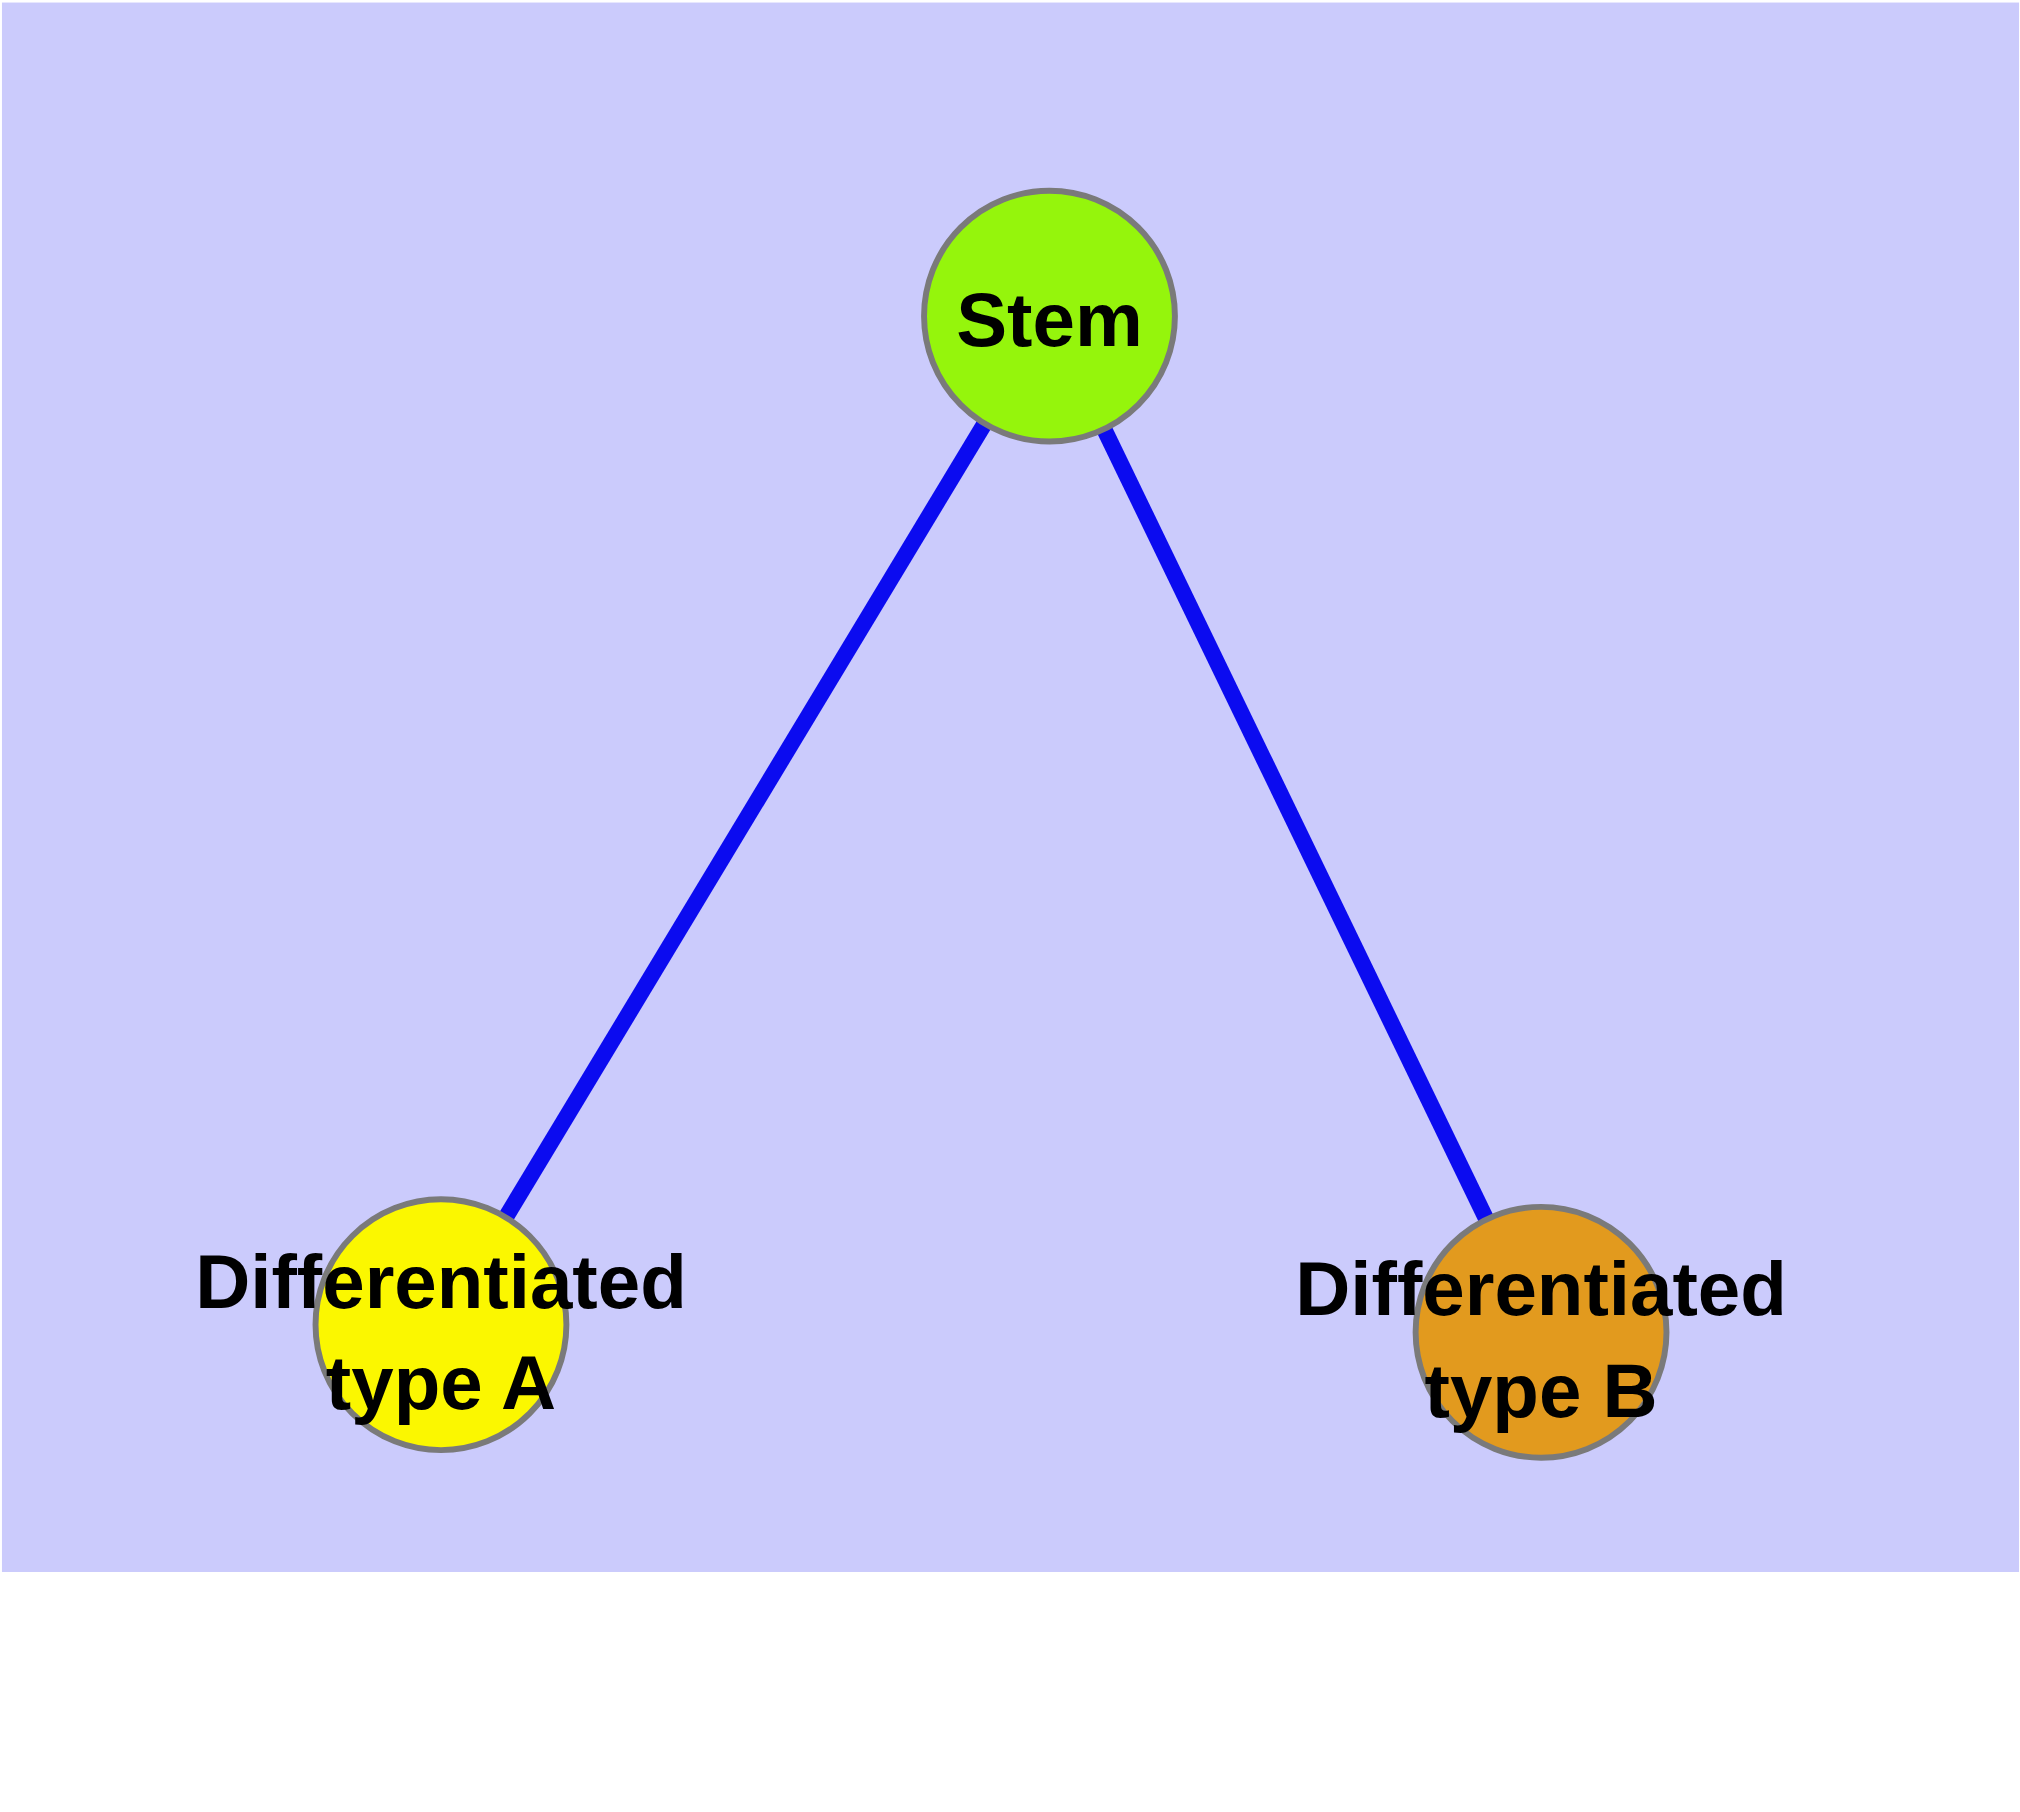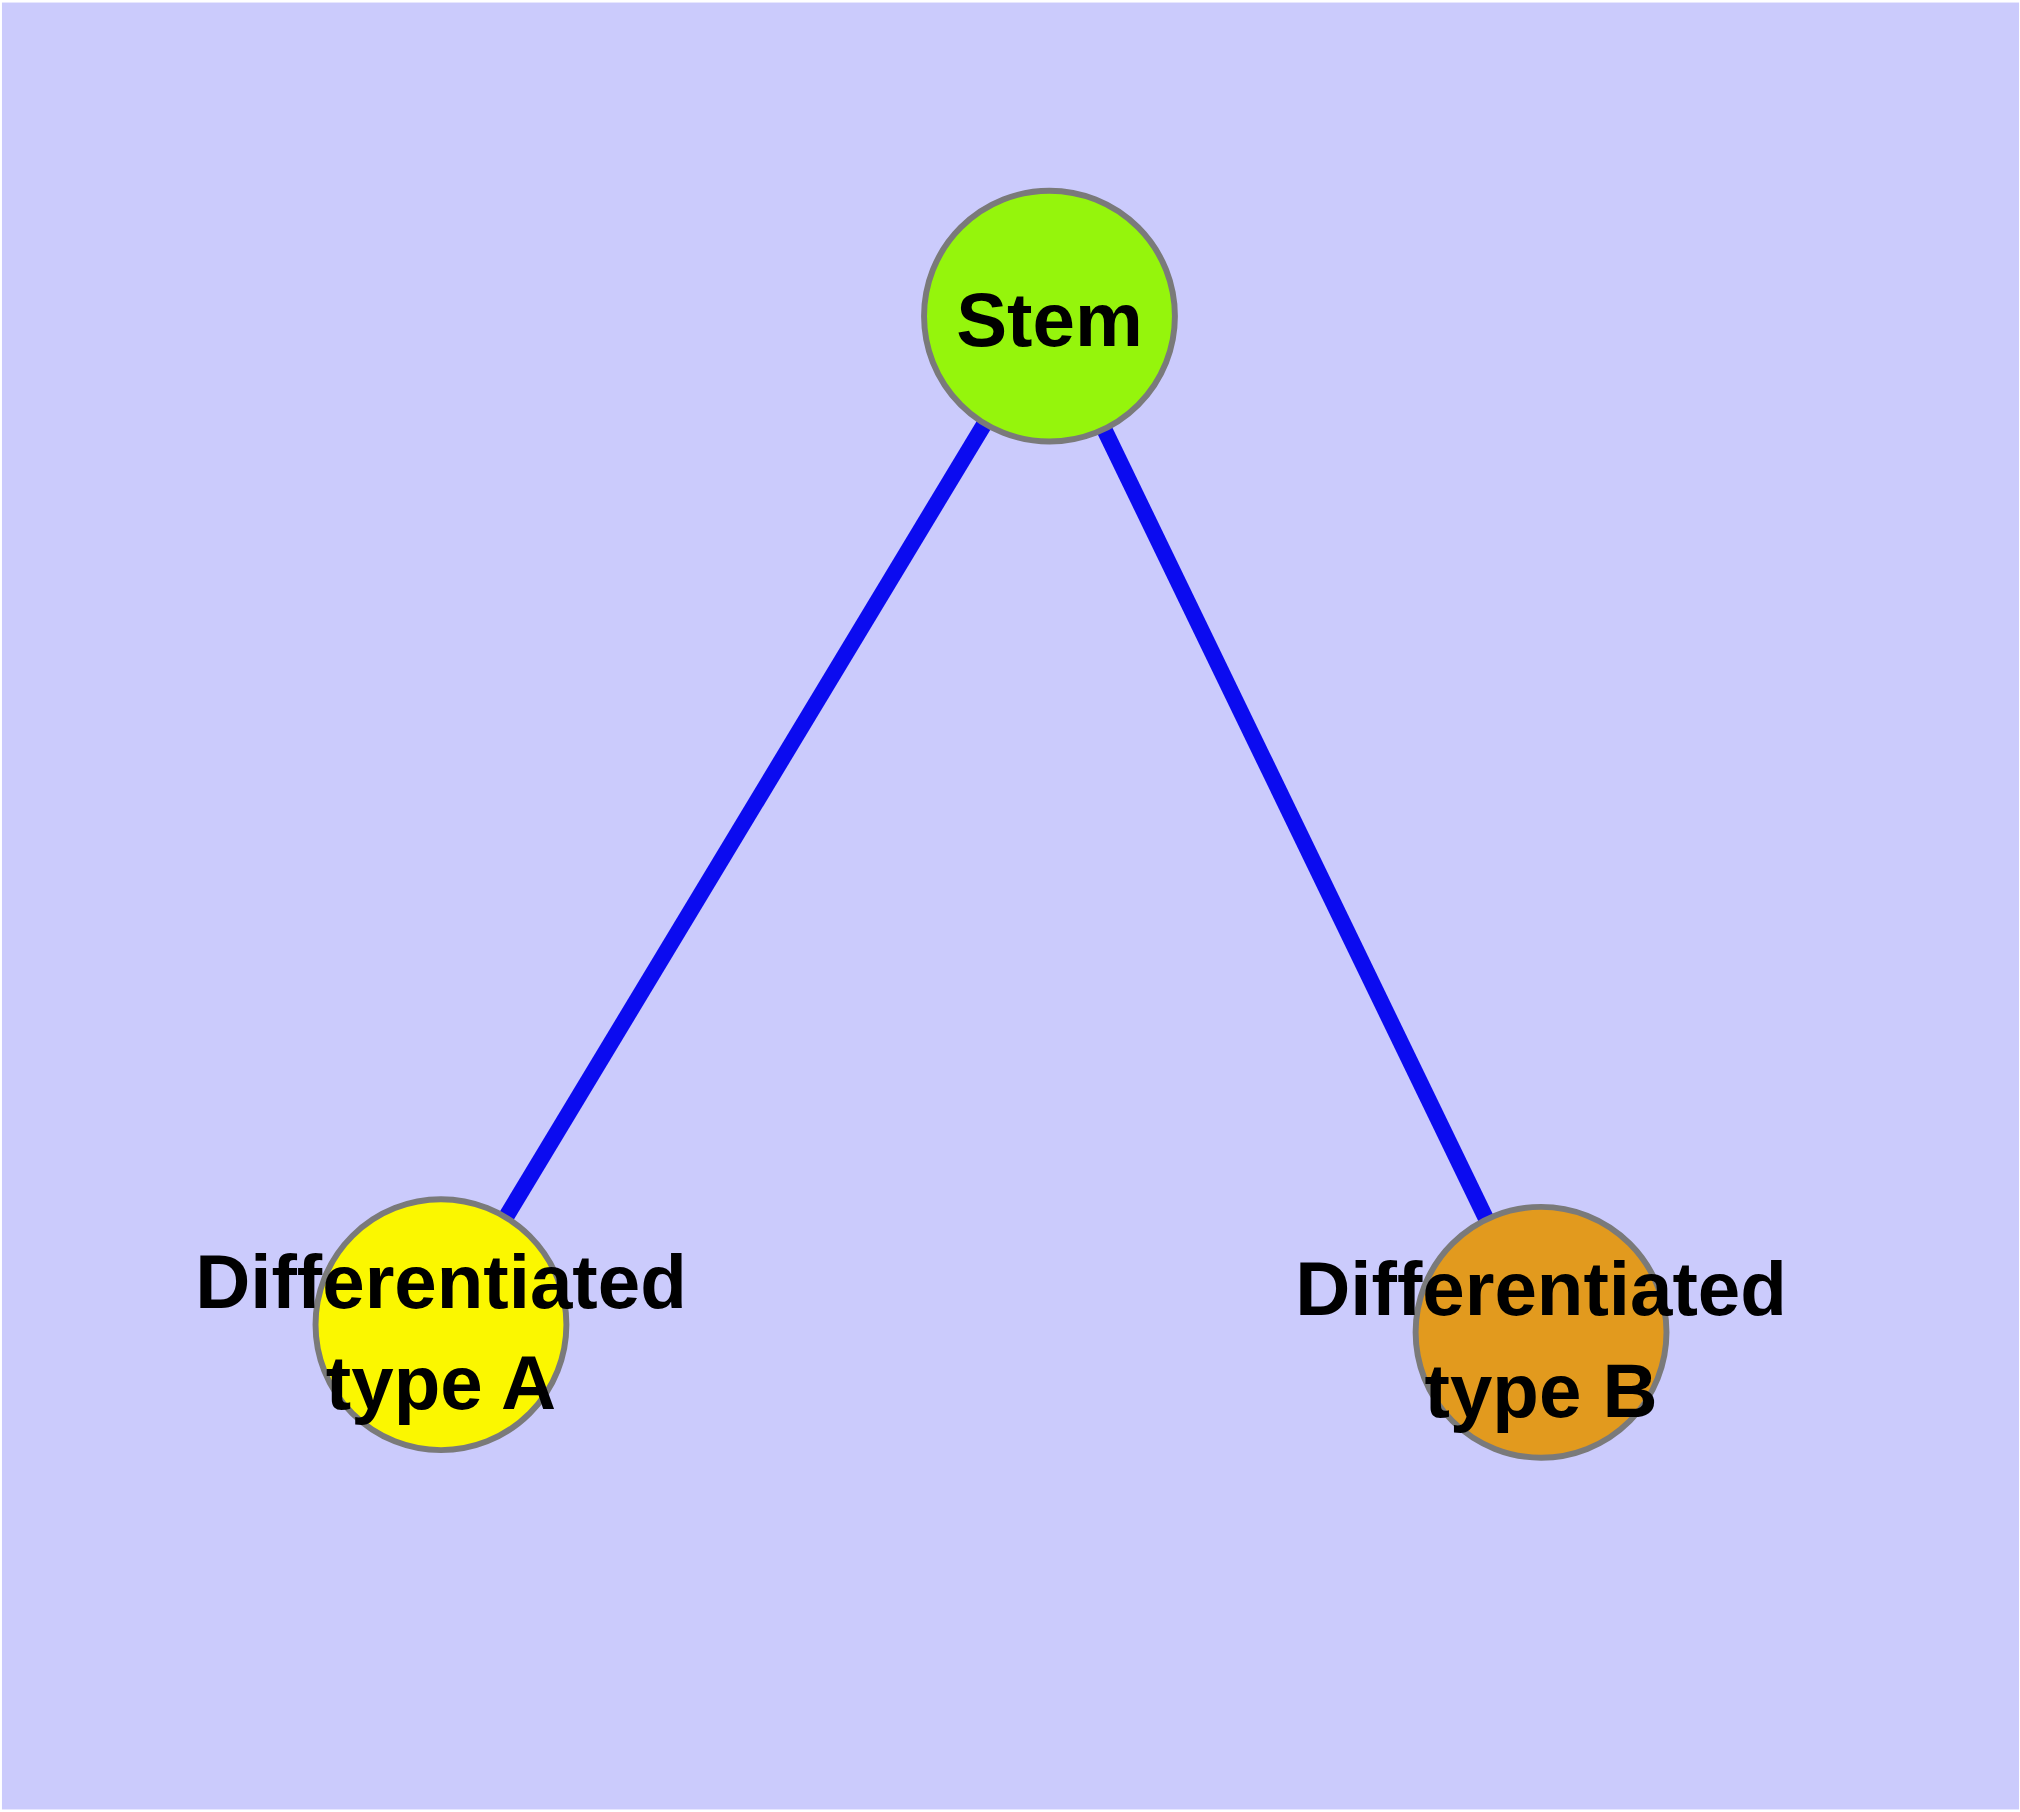--- a/index.html
+++ b/index.html
@@ -3,21 +3,21 @@
 <meta charset="utf-8">
 <style>
   html, body {
     margin: 0;
     padding: 0;
     background: #FFFFFF;
   }
   .canvas-wrap {
     position: relative;
     width: 2021px;
-    height: 1812px;
+    height: 1572px;
     overflow: hidden;
   }
   svg {
     display: block;
   }
   .node-label {
     font-family: "Liberation Sans", sans-serif;
     font-weight: bold;
     font-size: 90px;
     text-anchor: middle;

